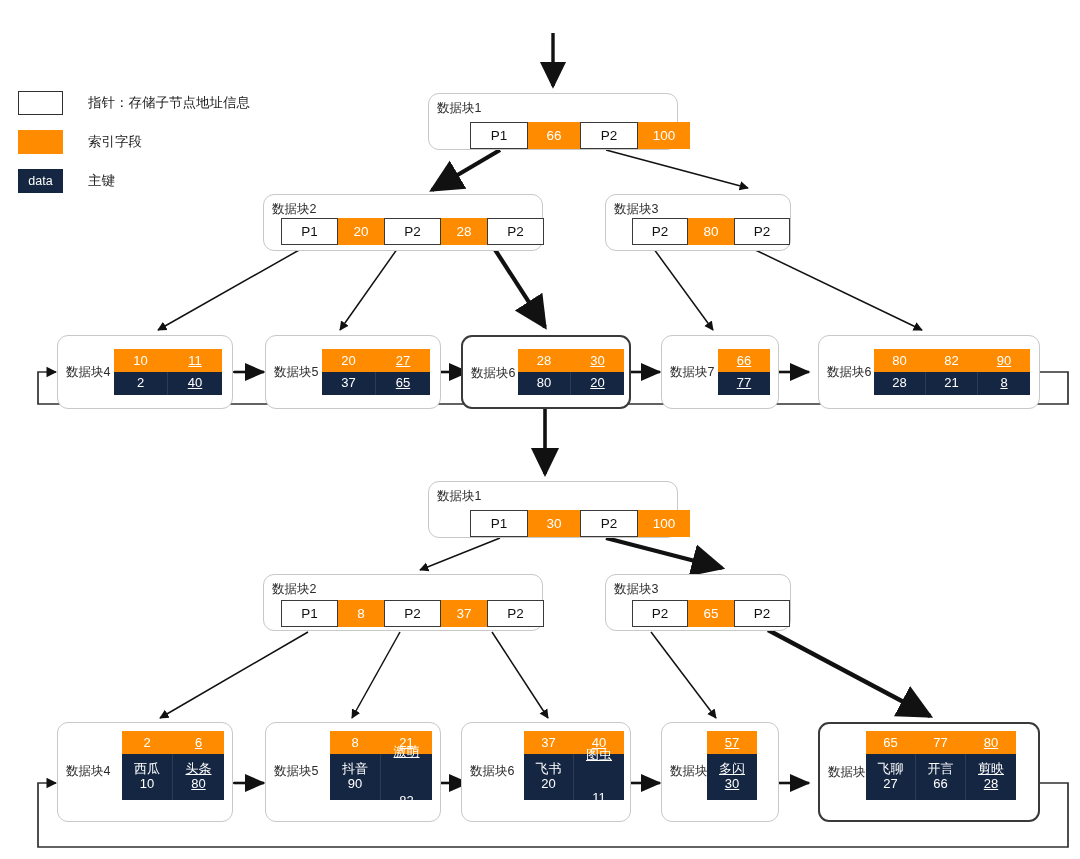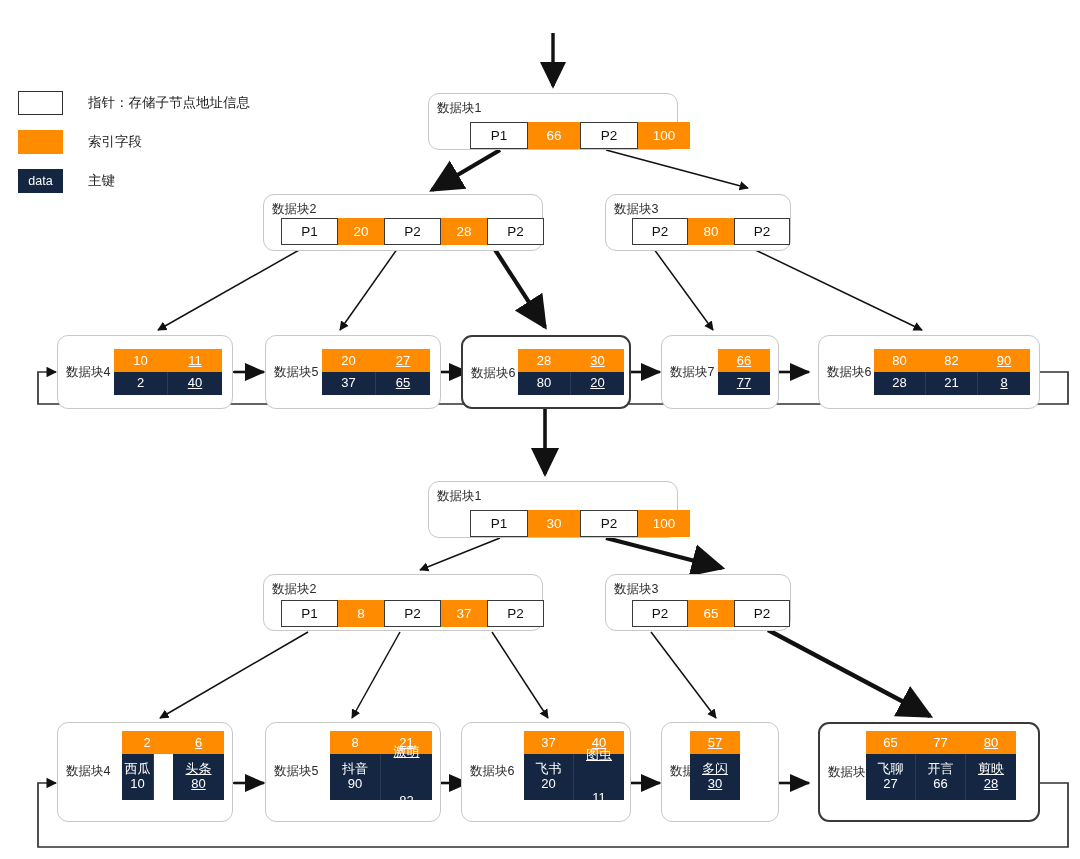--- a/index.html
+++ b/index.html
@@ -272,21 +272,21 @@
     <div class="cell key" style="width:46px;">65</div>
     <div class="cell ptr" style="width:56px;">P2</div>
   </div>
 
   <div class="block" style="left:57px;top:722px;width:176px;height:100px;">
     <div class="blabel" style="left:8px;top:40px;">数据块4</div>
   </div>
   <div class="leafgrid" style="left:122px;top:731px;">
     <div class="leafcol">
       <div class="lk" style="width:51px;">2</div>
-      <div class="lv two" style="width:32px;">
+      <div class="lv two" style="width:51px;">
         <span>西瓜</span>
         <span>10</span>
       </div>
     </div>
     <div class="leafcol">
       <div class="lk" style="width:51px;">6</div>
       <div class="lv two" style="width:51px;">
         <span>头条</span>
         <span>80</span>
       </div>
@@ -329,21 +329,21 @@
       <div class="lv two" style="width:50px;gap:28px;">
         <span>图虫</span>
         <span>11</span>
       </div>
     </div>
   </div>
 
   <div class="block" style="left:661px;top:722px;width:118px;height:100px;">
     <div class="blabel" style="left:8px;top:40px;">数据块7</div>
   </div>
-  <div class="leafgrid" style="left:690px;top:731px;">
+  <div class="leafgrid" style="left:707px;top:731px;">
     <div class="leafcol">
       <div class="lk" style="width:50px;">57</div>
       <div class="lv two" style="width:50px;">
         <span>多闪</span>
         <span>30</span>
       </div>
     </div>
   </div>
 
   <div class="block hl" style="left:818px;top:722px;width:222px;height:100px;">

